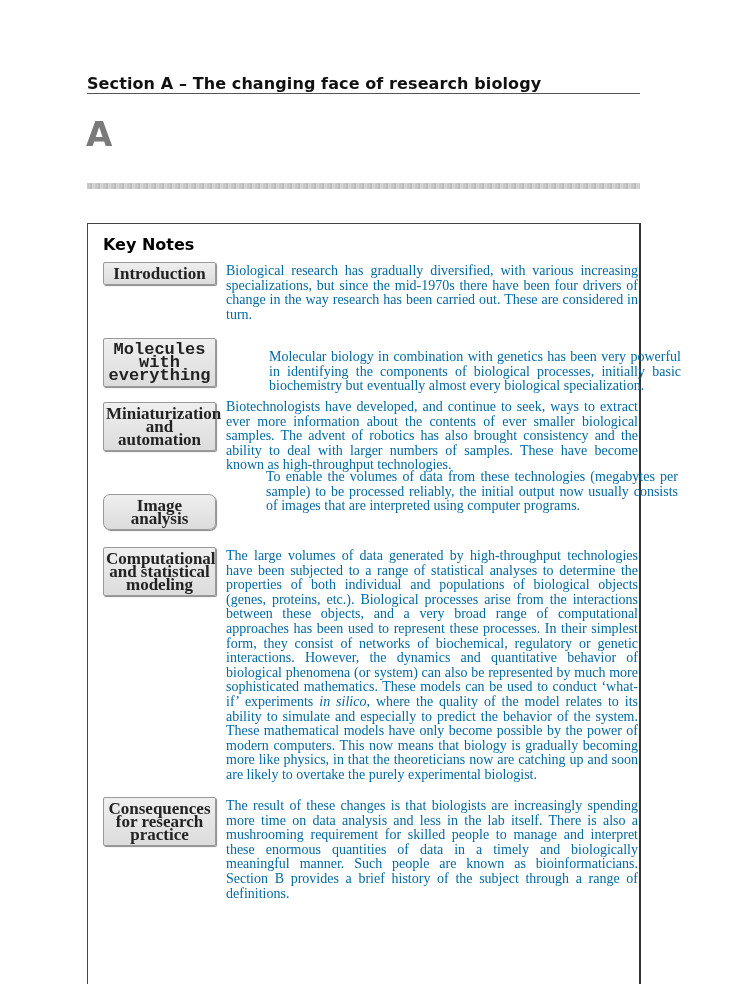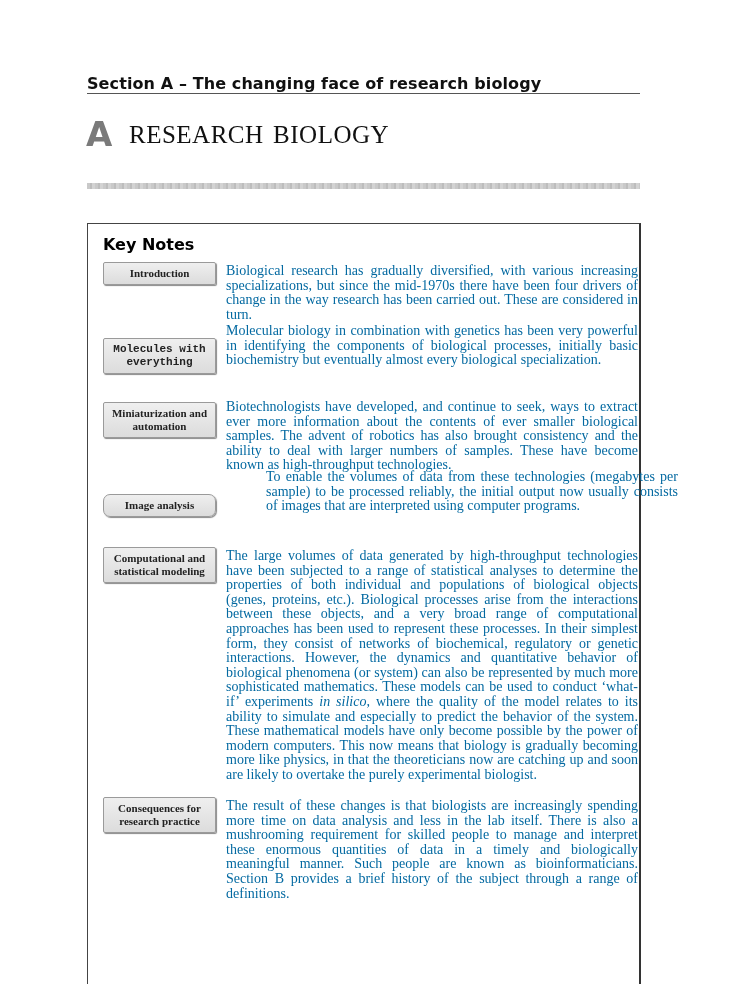--- a/index.html
+++ b/index.html
@@ -37,50 +37,49 @@
   .keynotes-title {
     position: absolute; left: 103px; top: 235px;
     font-family: "DejaVu Sans", sans-serif; font-weight: bold; font-size: 16px; color: #000000;
   }
 
   .note-label {
     position: absolute; left: 103px; width: 113px;
     background: linear-gradient(#efefef, #dcdcdc);
     border: 1px solid #9a9a9a; border-radius: 2px;
     box-shadow: 1px 1px 1px #8a8a8a;
-    font-family: "Liberation Serif", serif; font-weight: bold; font-size: 11px; line-height: 13px;
+    font-family: "Liberation Serif", serif; font-weight: bold; font-size: 17px; line-height: 13px;
     text-align: center; color: #222; padding: 4px 2px; box-sizing: border-box;
   }
   .note-text {
     position: absolute; left: 226px; width: 412px;
     font-family: "Liberation Serif", serif; font-size: 14px; line-height: 14.6px;
     text-align: justify; color: #0369a1; margin: 0;
   }
   .note-text em { font-style: italic; }
 </style>
 </head>
 <body>
 
 <div class="running-head">Section A – The changing face of research biology</div>
 <div class="running-rule"></div>
 
 <div class="chapter-letter">A</div>
 <div class="chapter-title">
-  <span class="line">research biology</span>
 </div>
 <div class="title-band"></div>
 
 <div class="keynotes-box"></div>
 <div class="keynotes-title">Key Notes</div>
 
 <div class="note-label" style="top:262px;">Introduction</div>
 <p class="note-text" style="top:264px;">Biological research has gradually diversified, with various increasing specializations, but since the mid-1970s there have been four drivers of change in the way research has been carried out. These are considered in turn.</p>
 
 <div class="note-label" style="top:338px;font-family:Liberation Mono, monospace;">Molecules with everything</div>
-<p class="note-text" style="top:324px;">Molecular biology in combination with genetics has been very powerful in identifying the components of biological processes, initially basic biochemistry but eventually almost every biological specialization.</p>
+<p class="note-text" style="top:350px;margin-left:43px;">Molecular biology in combination with genetics has been very powerful in identifying the components of biological processes, initially basic biochemistry but eventually almost every biological specialization.</p>
 
 <div class="note-label" style="top:402px;">Miniaturization and automation</div>
 <p class="note-text" style="top:400px;">Biotechnologists have developed, and continue to seek, ways to extract ever more information about the contents of ever smaller biological samples. The advent of robotics has also brought consistency and the ability to deal with larger numbers of samples. These have become known as high-throughput technologies.</p>
 
 <div class="note-label" style="top:494px;border-radius:7px;">Image analysis</div>
 <p class="note-text" style="top:470px;margin-left:40px;">To enable the volumes of data from these technologies (megabytes per sample) to be processed reliably, the initial output now usually consists of images that are interpreted using computer programs.</p>
 
 <div class="note-label" style="top:547px;">Computational and statistical modeling</div>
 <p class="note-text" style="top:549px;"><span>The large volumes of data generated by high-throughput technologies have been subjected to a range of statistical analyses to determine the properties of both individual and populations of biological objects (genes, proteins, etc.). Biological processes arise from the interactions between these objects, and a very broad range of computational approaches has been used to represent these processes. In their simplest form, they consist of networks of biochemical, regulatory or genetic interactions. However, the dynamics and quantitative behavior of biological phenomena (or system) can also be represented by much more sophisticated mathematics. These models can be used to conduct ‘what-if’ experiments </span><em>in silico</em><span>, where the quality of the model relates to its ability to simulate and especially to predict the behavior of the system. These mathematical models have only become possible by the power of modern computers. This now means that biology is gradually becoming more like physics, in that the theoreticians now are catching up and soon are likely to overtake the purely experimental biologist.</span></p>
 

